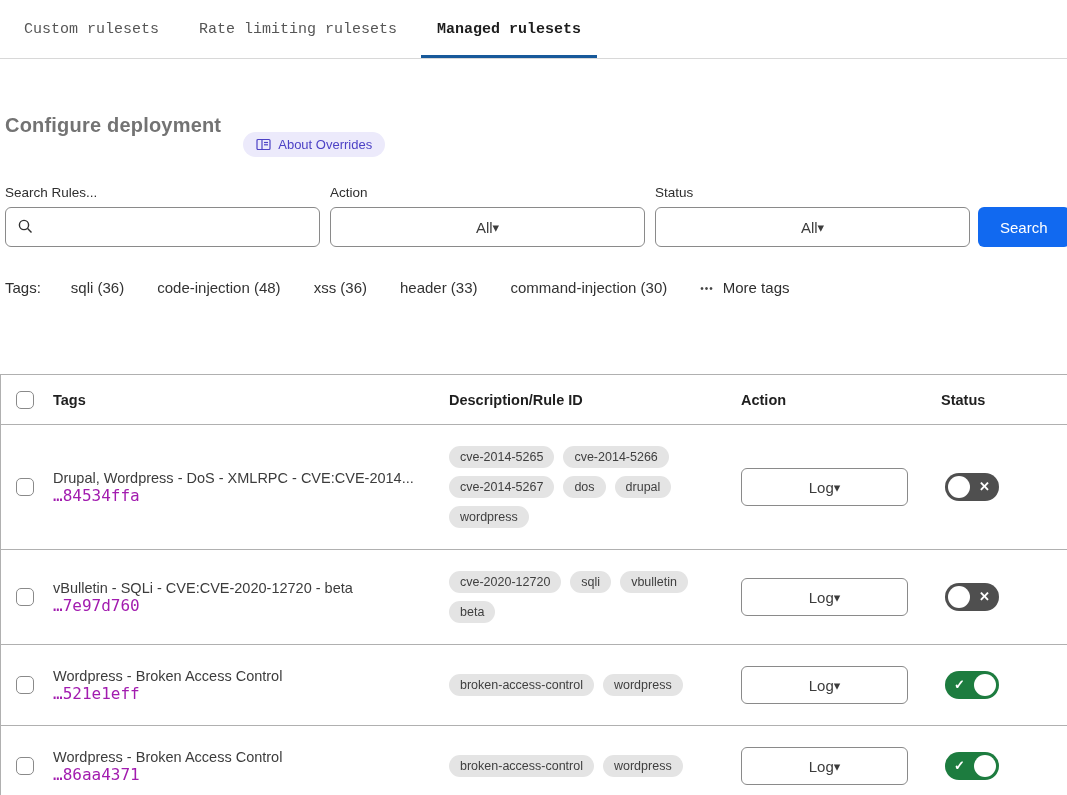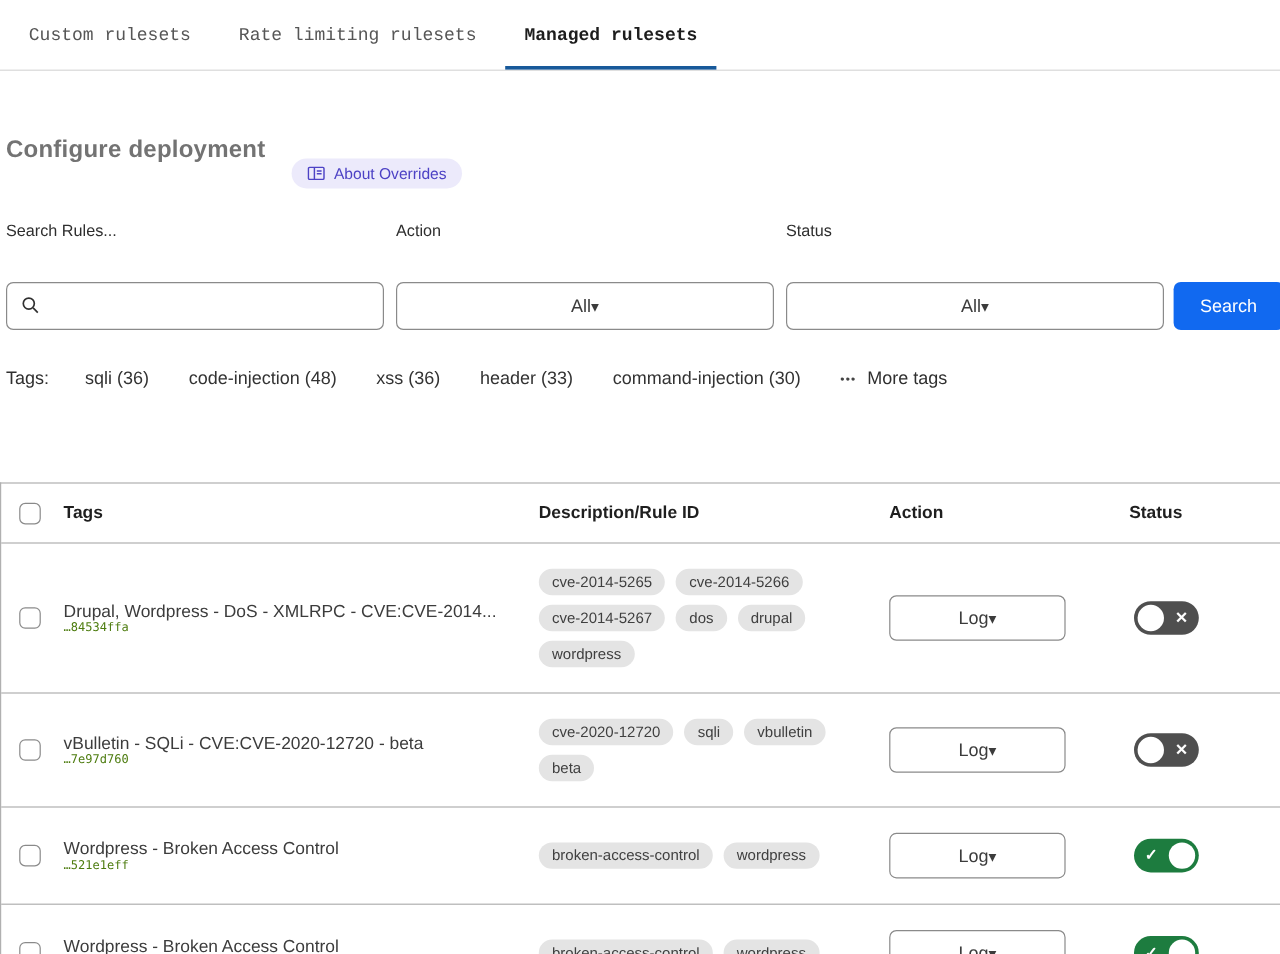--- a/index.html
+++ b/index.html
@@ -20,21 +20,21 @@
   
   .heading-row { display: flex; align-items: center; gap: 22px; margin-top: 34px; }
   h1 { font-size: 20px; font-weight: 700; color: #737373; letter-spacing: 0.2px; }
   .badge { display: inline-flex; align-items: center; gap: 7px;
            background: var(--badge-bg, #eceafb); color: var(--badge-text, #4d42c5);
            font-size: 13px; padding: 5px 13px; border-radius: 14px; cursor: pointer; margin-top: 39px; }
   .badge svg { display: block; }
 
   
   .filter-row { display: flex; align-items: flex-end; margin-top: 28px; gap: 10px; }
-  .field { display: flex; flex-direction: column; gap: 28px; }
+  .field { display: flex; flex-direction: column; }
   .field label { font-size: 13.5px; color: #2e2e2e; margin-bottom: 7px; }
   .input-wrap { position: relative; width: 315px; }
   .input-wrap svg { position: absolute; left: 12px; top: 11px; }
   .input-wrap input { width: 100%; height: 40px; border: 1px solid #8a8a8a;
            border-radius: 6px; padding: 0 10px 0 38px; font-size: 15px; outline: none;
            font-family: "Liberation Sans", sans-serif; }
   .select { width: 315px; height: 40px; border: 1px solid #8a8a8a; border-radius: 6px;
            display: flex; align-items: center; justify-content: center;
            padding: 0 14px; font-size: 15px; color: #3c3c3c; cursor: pointer; background:#fff; }
   .caret { font-size: 13px; color: #3c3c3c; line-height: 1; }
@@ -55,26 +55,26 @@
   .thead, .trow { display: grid; grid-template-columns: 52px 396px 292px 200px 1fr;
            align-items: center; border-bottom: 1px solid #b0b0b0; }
   .thead { height: 50px; }
   .th { font-size: 14.5px; font-weight: 700; color: #1f1f1f; }
   .cell-check { display: flex; justify-content: flex-start; padding-left: 15px; }
   .checkbox { width: 18px; height: 18px; border: 1px solid #8a8a8a; border-radius: 5px;
            background: #fff; cursor: pointer; display: inline-block; }
 
   .trow { padding: 21px 0; }
   .cell-desc .desc { font-size: 14.5px; color: #3c3c3c; }
-  .cell-desc .rule-id { font-family: "DejaVu Sans Mono", monospace; font-size: 10px;
-           color: #4d7c0f; }
+  .cell-desc .rule-id { font-family: "DejaVu Sans Mono", monospace; font-size: 16px;
+           color: #a21caf; }
   .cell-tags { display: flex; flex-wrap: wrap; gap: 8px 9px; padding-right: 14px; }
   .pill { background: var(--pill-bg, #e4e4e4); color: #3f3f3f; font-size: 12.5px;
            padding: 4px 11px; border-radius: 12px; white-space: nowrap; }
-  .action-select { width: 147px; height: 38px; }
+  .action-select { width: 167px; height: 38px; }
 
   .toggle { position: relative; width: 54px; height: 28px; border-radius: 14px;
            margin-left: 4px; cursor: pointer; }
   .toggle.off { background: var(--toggle-off, #4f4f4f); }
   .toggle.on  { background: var(--toggle-on, #1d7c3f); }
   .knob { position: absolute; top: 3px; width: 22px; height: 22px; border-radius: 50%;
            background: #fff; }
   .toggle.off .knob { left: 3px; }
   .toggle.on  .knob { right: 3px; }
   .glyph { position: absolute; top: 0; height: 28px; line-height: 28px; color: #fff;

